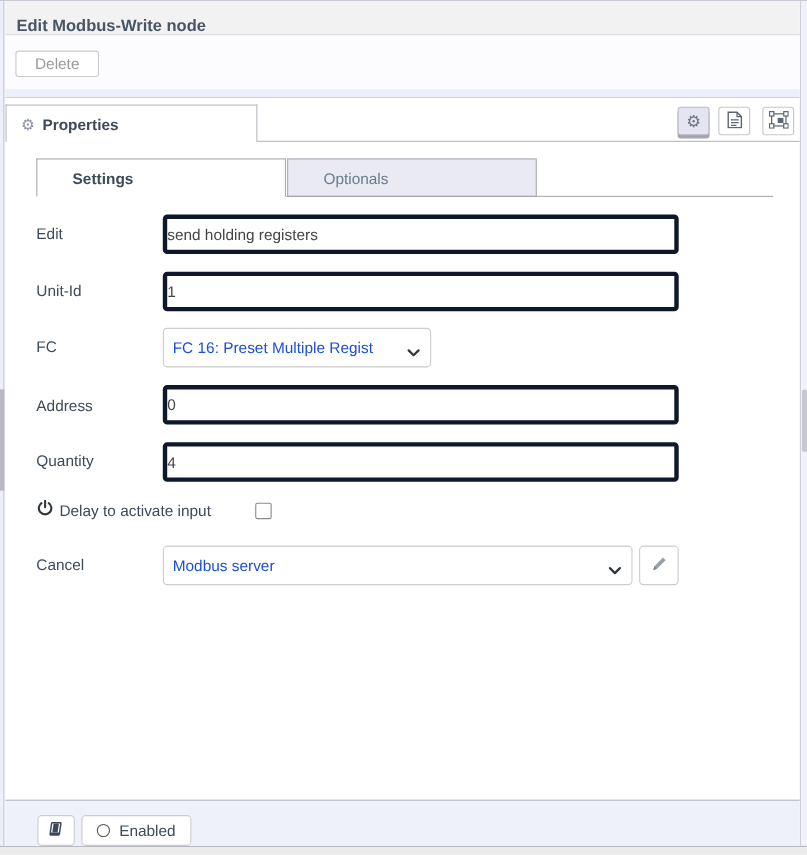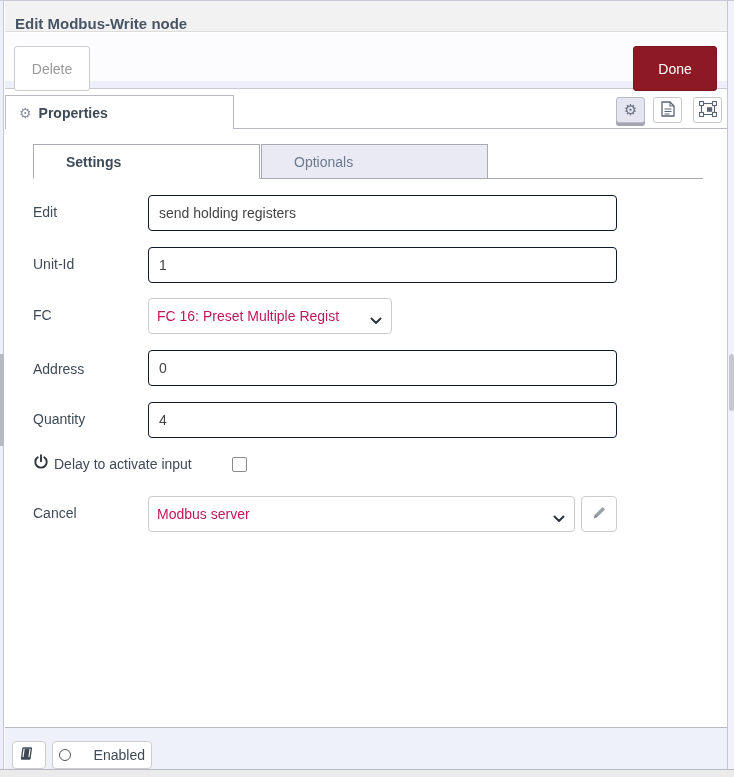--- a/index.html
+++ b/index.html
@@ -15,21 +15,21 @@
   .right-track{position:absolute;left:727px;top:0;width:7px;height:768px;background:#f1f2fb;border-left:1px solid #c6c6cf;}
   .right-thumb{position:absolute;left:1px;top:353px;width:5px;height:57px;background:#c7c7d1;border-radius:3px;}
   .bottom-strip{position:absolute;left:0;top:768px;width:734px;height:9px;background:#ebebeb;border-top:1px solid #b9b9c2;}
   
   .main{position:absolute;left:5px;top:0;width:722px;height:768px;background:#fff;}
   .titlebar{position:absolute;left:0;top:0;width:100%;height:31px;background:#f2f2f2;border-bottom:1px solid #dcdcdc;}
   .titlebar .title{display:inline-block;padding:14px 10px;font-weight:bold;font-size:15px;color:#4a5563;}
   .toolbar{position:absolute;left:0;top:32px;width:100%;height:56px;background:#fcfcfe;border-bottom:1px solid #c9c9d4;}
   .toolbar-band{position:absolute;left:0;bottom:0;width:100%;height:7px;background:#edeffa;}
   .btn{
-    position:absolute;height:45px;background:#fff;border:1px solid #ccc;border-radius:3px;
+    position:absolute;height:24px;background:#fff;border:1px solid #ccc;border-radius:3px;
     font-family:inherit;font-size:14px;color:#999;cursor:pointer;padding:0;
   }
   .btn-delete{left:9px;top:13px;width:76px;}
   .btn-cancel{left:538px;top:13px;width:74px;color:#8c9097;}
   .btn-done{left:628px;top:13px;width:84px;background:#8c1923;border-color:#7a141d;color:#fff;}
   
   .props-tab{
     position:absolute;left:0;top:94px;width:229px;height:34px;background:#fff;
     border:1px solid #b9b9c2;border-bottom:none;display:flex;align-items:center;gap:7px;padding-left:13px;
   }
@@ -46,46 +46,46 @@
   .subtab{
     position:absolute;top:143px;width:227px;height:35px;border:1px solid #a9a9b2;
     display:flex;align-items:center;padding-left:32px;cursor:pointer;
   }
   .subtab-settings{left:28px;background:#fff;border-bottom:1px solid #fff;z-index:2;font-weight:bold;color:#3e4a57;}
   .subtab-optionals{left:256px;background:#e9eaf4;color:#6b7a8d;}
   .subtab-line{position:absolute;left:28px;top:177px;width:670px;height:1px;background:#a9a9b2;z-index:1;}
   
   .flabel{position:absolute;left:28px;color:#3e4a57;}
   .finput{
-    position:absolute;left:143px;width:469px;height:36px;border:1px solid #0f172a;border-radius:4px;
-    padding:0 10px;font-family:inherit;font-size:14px;color:#444;background:#fff;
+    position:absolute;left:143px;width:469px;height:36px;border:4px solid #0f172a;border-radius:4px;
+    padding:0 0;font-family:inherit;font-size:14px;color:#444;background:#fff;
   }
   .selwrap{position:absolute;left:143px;height:36px;}
   .selwrap select{
     width:100%;height:36px;border:1px solid #ccc;border-radius:4px;background:#fff;
-    font-family:inherit;font-size:14px;color:#be185d;padding:0 28px 0 8px;
+    font-family:inherit;font-size:14px;color:#1d4ed8;padding:0 28px 0 8px;
     appearance:none;-webkit-appearance:none;-moz-appearance:none;
   }
   .selwrap .chev{position:absolute;right:10px;top:14px;pointer-events:none;}
   .power-wrap{position:absolute;left:28px;top:453px;width:16px;height:16px;}
   .delay-label{position:absolute;left:49px;top:455px;}
   .checkbox{
     position:absolute;left:227px;top:456px;width:15px;height:15px;background:#fff;
     border:1px solid #8a8a8a;border-radius:2px;cursor:pointer;
   }
   .pencil-btn{
     position:absolute;left:576px;top:495px;width:36px;height:36px;background:#fff;
     border:1px solid #ccc;border-radius:4px;display:flex;align-items:center;justify-content:center;cursor:pointer;
   }
   
   .footer{position:absolute;left:0;top:726px;width:100%;height:42px;background:#eef0fa;border-top:1px solid #b9b9c2;}
   .fbtn{
     position:absolute;top:13px;height:28px;background:#fff;border:1px solid #ccc;border-radius:4px;
-    display:flex;align-items:center;justify-content:space-between;gap:8px;cursor:pointer;
-    font-family:inherit;font-size:14px;color:#3e4a57;
+    display:flex;align-items:center;justify-content:center;gap:8px;cursor:pointer;
+    font-family:inherit;font-size:14px;color:#3e4a57;margin-left:22px;
   }
   .fbtn-help{left:7px;width:34px;}
   .fbtn-enabled{left:47px;width:100px;}
   .circle-glyph{display:inline-block;width:12px;height:12px;border:1.6px solid #555;border-radius:50%;}
 </style>
 </head>
 <body>
 
 <div class="app">
 
@@ -99,21 +99,20 @@
 
   <div class="main">
 
     <div class="titlebar">
       <span class="title">Edit Modbus-Write node</span>
     </div>
 
     <div class="toolbar">
       <div class="toolbar-band"></div>
       <button class="btn btn-delete">Delete</button>
-      <button class="btn btn-done">Done</button>
     </div>
 
     <div class="props-tab">
       <span class="gear-glyph">⚙</span>
       <span class="lbl">Properties</span>
     </div>
     <div class="tabrow-line"></div>
 
     <button class="icon-btn active" style="left:611px;">
       <span class="gear-glyph">⚙</span>

